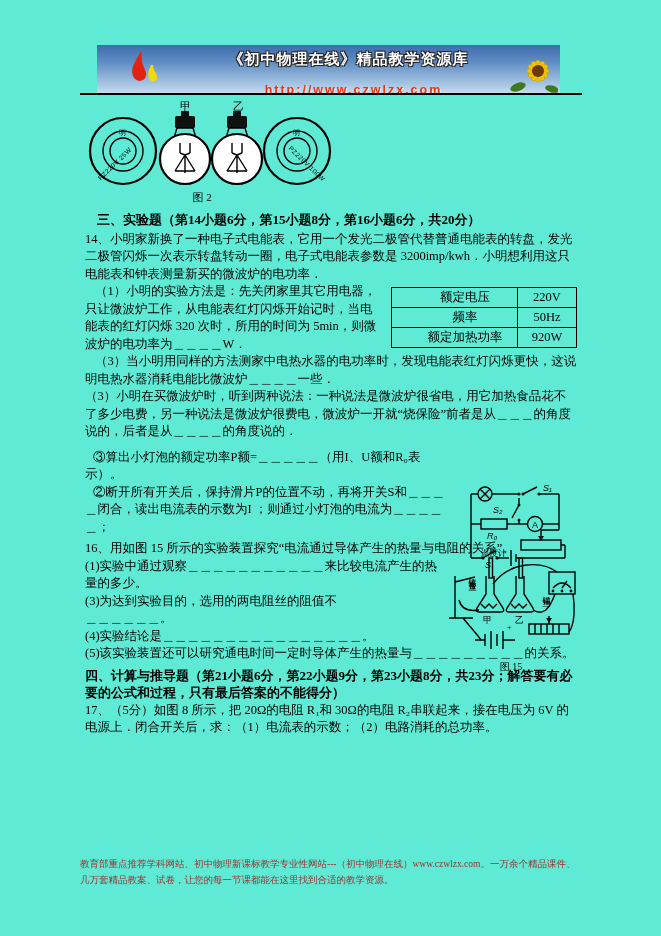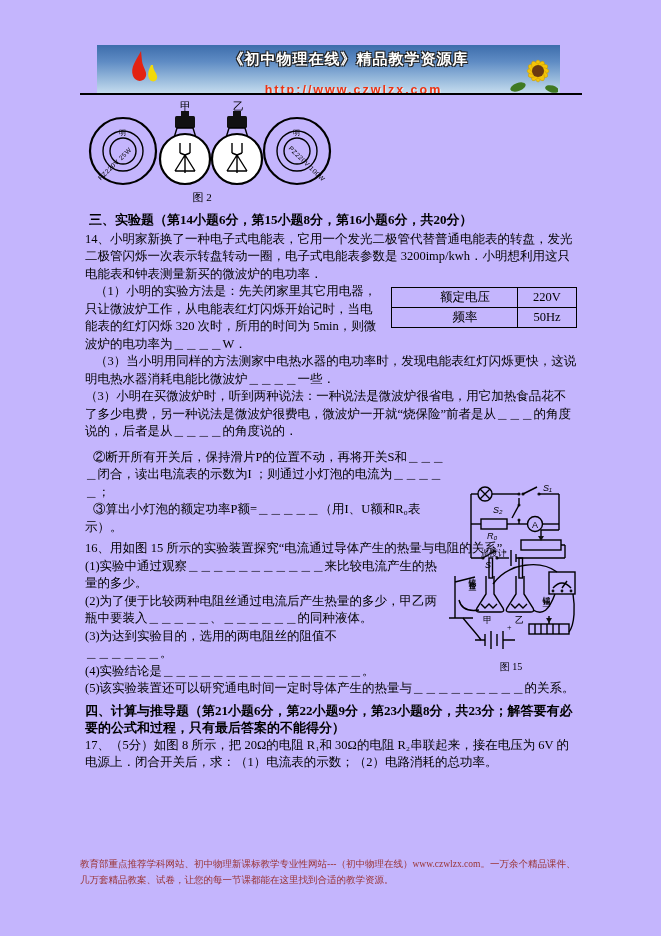--- a/index.html
+++ b/index.html
@@ -1,35 +1,35 @@
 <!DOCTYPE html>
 <html><head>
 <meta charset="utf-8">
 <style>
   html,body{margin:0;padding:0;background:#e8e8e8;}
-  .page{position:relative;width:661px;height:936px;background:#c4b5fd;margin:0 auto;
+  .page{position:relative;width:661px;height:936px;background:#5eead4;margin:0 auto;
         font-family:"Liberation Serif","DejaVu Serif",serif;color:#000;overflow:hidden;}
 
   
   .banner{position:absolute;left:97px;top:45px;width:463px;height:48px;overflow:hidden;
           background:linear-gradient(180deg,#3d6dac 0%,#5f8cc4 35%,#9dbede 75%,#c4dbee 100%);}
   .banner-title{position:absolute;left:70px;right:30px;top:5px;text-align:center;color:#fff;
           font-weight:bold;font-size:15px;letter-spacing:1px;font-family:"Liberation Sans","DejaVu Sans",sans-serif;
           text-shadow:1px 1px 0 #222,-1px -1px 0 #222,1px -1px 0 #222,-1px 1px 0 #222;}
   .banner-url{position:absolute;left:110px;right:60px;top:26px;text-align:center;color:#ee3311;
           font-weight:bold;font-size:12.5px;letter-spacing:2px;font-family:"Liberation Sans","DejaVu Sans",sans-serif;
           text-shadow:1px 1px 0 rgba(255,255,255,.6);margin-top:12px;}
   .logo{position:absolute;left:28px;top:4px;}
   .sunflower{position:absolute;right:2px;top:6px;}
   .rule{position:absolute;left:80px;top:93px;width:502px;border-top:2px solid #000;}
 
   
   .content{position:absolute;left:85px;top:99px;width:492px;font-size:12.5px;line-height:17.5px;}
   .content p{margin:0;}
-  .h3{font-weight:bold;font-size:13px;margin:8px 4px 2px;}
+  .h3{font-weight:bold;font-size:13px;margin:8px 12px 2px;}
   .h4{font-weight:bold;font-size:13px;margin:4px 0 0;}
   .in1{text-indent:10px;}
   .in2{text-indent:8px;}
 
   
   .fig2{position:relative;width:246px;height:104px;margin-left:2px;}
   .fig2 svg{position:absolute;left:0;top:12px;}
   .f2-lab{position:absolute;top:-1px;font-size:11px;}
   .f2-disc{position:absolute;font-size:6.5px;letter-spacing:.5px;font-family:"Liberation Sans",sans-serif;white-space:nowrap;}
   .f2-char{position:absolute;font-size:7px;}
@@ -134,20 +134,24 @@
     <table class="spec">
       <tbody>
         <tr>
           <td class="c1">额定电压</td>
           <td class="c2">220V</td>
         </tr>
         <tr>
           <td class="c1">频率</td>
           <td class="c2">50Hz</td>
         </tr>
+        <tr>
+          <td class="c1">额定加热功率</td>
+          <td class="c2">920W</td>
+        </tr>
       </tbody>
     </table>
 
     <p class="in1">（1）小明的实验方法是：先关闭家里其它用电器，只让微波炉工作，从电能表红灯闪烁开始记时，当电能表的红灯闪烁 320 次时，所用的时间为 5min，则微波炉的电功率为＿＿＿＿W．</p>
     <p class="in1">（3）当小明用同样的方法测家中电热水器的电功率时，发现电能表红灯闪烁更快，这说明电热水器消耗电能比微波炉＿＿＿＿一些．</p>
     <p>（3）小明在买微波炉时，听到两种说法：一种说法是微波炉很省电，用它加热食品花不了多少电费，另一种说法是微波炉很费电，微波炉一开就“烧保险”前者是从＿＿＿的角度说的，后者是从＿＿＿＿的角度说的．</p>
 
     <div class="q15">
       <div class="circuit">
         <svg width="116" height="88" viewBox="0 0 116 86">
@@ -186,22 +190,22 @@
           <rect x="64" y="56" width="40" height="10" class="k"></rect>
           <path d="M102,40 V46 M102,46 H84 M84,46 V52" class="k"></path>
           <path d="M81,52 L87,52 L84,57 Z" class="blk"></path>
         </svg>
         <span class="cl" style="left:86px;top:-3px;">S₁</span>
         <span class="cl" style="left:36px;top:19px;">S₂</span>
         <span class="cl" style="left:30px;top:45px;">R₀</span>
         <span class="cl" style="left:75px;top:34px;font-style:normal;">A</span>
         <span class="cl" style="left:28px;top:74px;">S</span>
       </div>
+      <p class="in2 w368">③算出小灯泡的额定功率P额=＿＿＿＿＿（用I、U额和R₀表示）。</p>
       <p class="in2 w368">②断开所有开关后，保持滑片P的位置不动，再将开关S和＿＿＿＿闭合，读出电流表的示数为I ；则通过小灯泡的电流为＿＿＿＿＿；</p>
-      <p class="in2 w368">③算出小灯泡的额定功率P额=＿＿＿＿＿（用I、U额和R₀表示）。</p>
     </div>
 
     <div class="q16">
       <div class="fig15">
         <svg width="132" height="110" viewBox="0 0 132 110">
 
           <path d="M4,70 H28 M10,70 V28 M10,34 L30,29" class="k" stroke-width="1.1"></path>
 
           <rect x="44" y="10" width="3.5" height="20" class="k" stroke-width="1"></rect>
           <rect x="74" y="10" width="3.5" height="20" class="k" stroke-width="1"></rect>
@@ -235,21 +239,20 @@
         </svg>
         <span class="fl" style="left:36px;top:-3px;font-size:8.5px;">温度计</span>
         <span class="fl fl-vert" style="left:18px;top:24px;">镍铬合金丝</span>
         <span class="fl fl-vert" style="left:92px;top:42px;">锰铜丝</span>
         <span class="fl" style="left:38px;top:64px;font-size:9px;">甲</span>
         <span class="fl" style="left:70px;top:64px;font-size:9px;">乙</span>
         <div class="f15-cap">图 15</div>
       </div>
       <p>16、用如图 15 所示的实验装置探究“电流通过导体产生的热量与电阻的关系”。</p>
       <p class="w356">(1)实验中通过观察＿＿＿＿＿＿＿＿＿＿＿来比较电流产生的热量的多少。</p>
-      <p class="w356">(2)为了便于比较两种电阻丝通过电流后产生热量的多少，甲乙两瓶中要装入＿＿＿＿＿、＿＿＿＿＿＿的同种液体。</p>
       <p class="w255">(3)为达到实验目的，选用的两电阻丝的阻值不＿＿＿＿＿＿。</p>
       <p class="w356">(4)实验结论是＿＿＿＿＿＿＿＿＿＿＿＿＿＿＿＿。</p>
       <p>(5)该实验装置还可以研究通电时间一定时导体产生的热量与＿＿＿＿＿＿＿＿＿的关系。</p>
     </div>
 
     <div class="h4">四、计算与推导题（第21小题6分，第22小题9分，第23小题8分，共23分；解答要有必要的公式和过程，只有最后答案的不能得分）</div>
     <p>17、（5分）如图 8 所示，把 20Ω的电阻 R₁和 30Ω的电阻 R₂串联起来，接在电压为 6V 的电源上．闭合开关后，求：（1）电流表的示数；（2）电路消耗的总功率。</p>
 
   </div>
 

